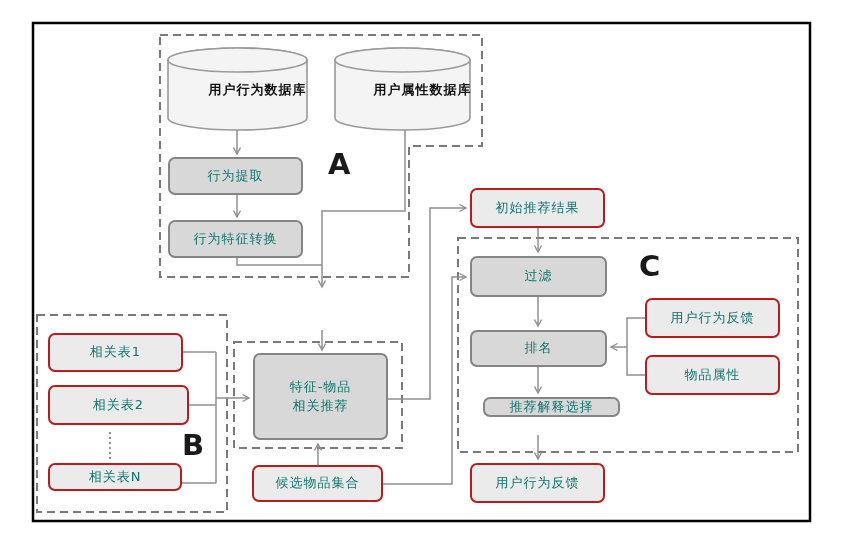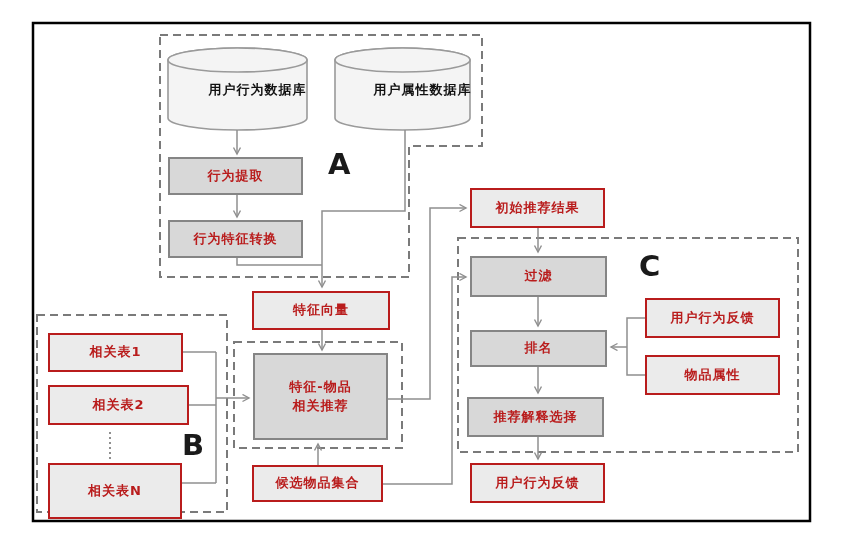--- a/index.html
+++ b/index.html
@@ -8,25 +8,26 @@
     width:863px;height:542px;
     background:#ffffff;
     font-family:"DejaVu Sans","Liberation Sans",sans-serif;
     overflow:hidden;
   }
   svg.layer{position:absolute;left:0;top:0;}
   .node{
     position:absolute;
     display:flex;align-items:center;justify-content:center;
     text-align:center;
-    font-size:13px;font-weight:bold;color:#b91c1c;
+    font-size:13px;font-weight:normal;color:#0f766e;
     letter-spacing:1px;
     white-space:pre-line;
     line-height:1.45;
     box-sizing:border-box;
+    border-radius:7px;
   }
   .box-data{
     background:#ebebeb;
     border:2px solid #b91c1c;
   }
   .box-process{
     background:#d8d8d8;
     border:2px solid #858585;
   }
   .cyl-label{
@@ -102,27 +103,26 @@
 
   <div class="cyl-label" style="left:168px;top:72px;width:139px;height:36px">用户行为数据库</div>
   <div class="cyl-label" style="left:335px;top:72px;width:135px;height:36px">用户属性数据库</div>
 
   <div class="node box-process" style="left:168px;top:157px;width:135px;height:38px">行为提取</div>
   <div class="node box-process" style="left:168px;top:220px;width:135px;height:38px">行为特征转换</div>
   <div class="node box-process" style="left:253px;top:353px;width:135px;height:87px">特征-物品
 相关推荐</div>
   <div class="node box-process" style="left:470px;top:256px;width:137px;height:41px">过滤</div>
   <div class="node box-process" style="left:470px;top:330px;width:137px;height:37px">排名</div>
-  <div class="node box-process" style="left:467px;top:397px;width:137px;height:40px">推荐解释选择</div>
+  <div class="node box-process" style="left:483px;top:397px;width:137px;height:20px">推荐解释选择</div>
 
-  <div class="node box-data" style="left:252px;top:291px;width:138px;height:39px">特征向量</div>
   <div class="node box-data" style="left:252px;top:465px;width:131px;height:37px">候选物品集合</div>
   <div class="node box-data" style="left:48px;top:333px;width:135px;height:39px">相关表1</div>
   <div class="node box-data" style="left:48px;top:385px;width:141px;height:40px">相关表2</div>
-  <div class="node box-data" style="left:48px;top:463px;width:134px;height:56px">相关表N</div>
+  <div class="node box-data" style="left:48px;top:463px;width:134px;height:28px">相关表N</div>
   <div class="node box-data" style="left:470px;top:188px;width:135px;height:40px">初始推荐结果</div>
   <div class="node box-data" style="left:470px;top:463px;width:135px;height:40px">用户行为反馈</div>
   <div class="node box-data" style="left:645px;top:298px;width:135px;height:40px">用户行为反馈</div>
   <div class="node box-data" style="left:645px;top:355px;width:135px;height:40px">物品属性</div>
 
   <div class="sec-label" style="left:328px;top:150px">A</div>
   <div class="sec-label" style="left:182px;top:431px">B</div>
   <div class="sec-label" style="left:639px;top:252px">C</div>
 
 </div>

